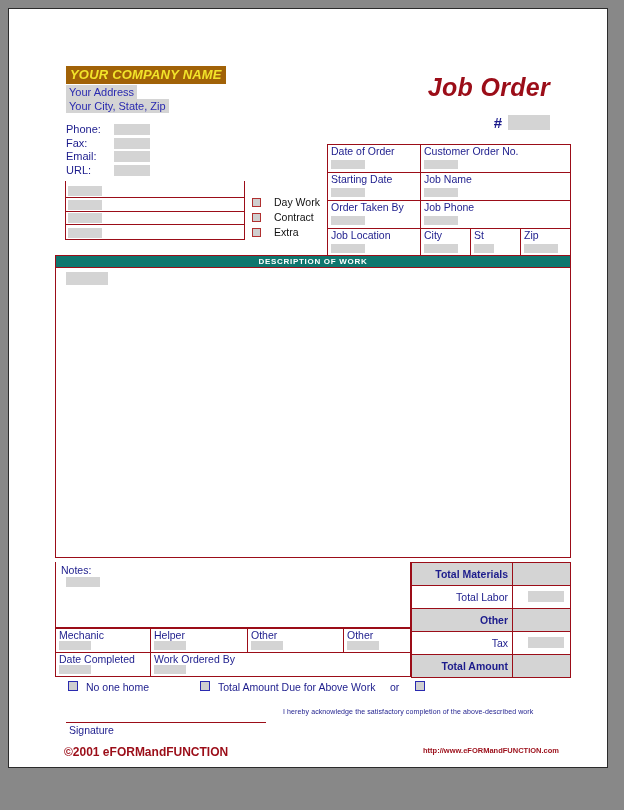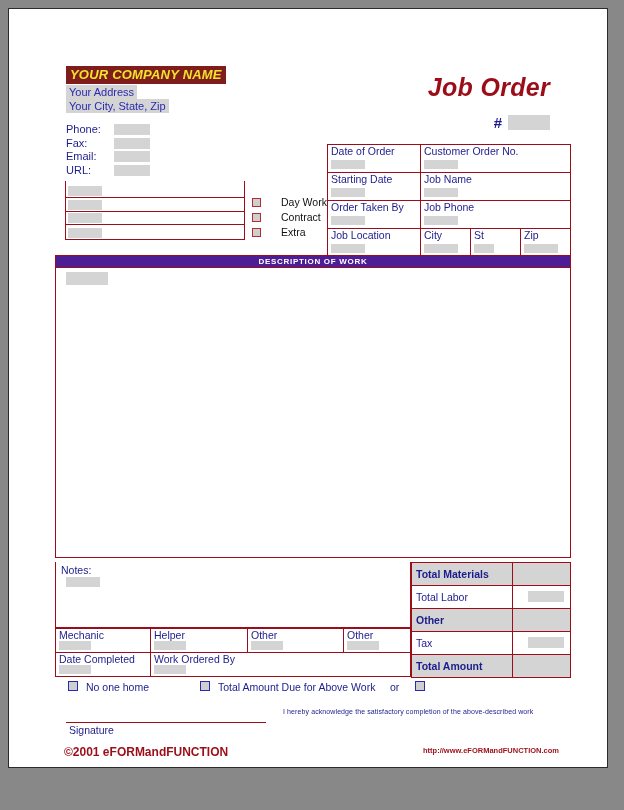--- a/index.html
+++ b/index.html
@@ -37,21 +37,21 @@
     background-color: #d4d4d4;
     background-image:
       radial-gradient(circle at 1px 1px, #ffffff 0.5px, transparent 0.6px),
       radial-gradient(circle at 3px 4px, #bdbdcc 0.5px, transparent 0.6px);
     background-size: 4px 5px, 5px 6px;
   }
   
   .company-name {
     position: absolute;
     left: 57px; top: 57px;
-    background: #7f1d1d;
+    background: #a16207;
     color: #f2e42a;
     font-weight: bold;
     font-size: 13px;
     letter-spacing: 0.2px;
     padding: 1px 4px 2px 4px;
     font-style: italic;
     white-space: nowrap;
   }
   .addr1, .addr2 {
     position: absolute;
@@ -133,21 +133,21 @@
   
   .worktype {
     position: absolute;
     left: 243px; top: 186px;
     font-size: 10.5px;
     color: #111111;
   }
   .worktype .cbrow {
     display: flex;
     align-items: center;
-    gap: 20px;
+    gap: 13px;
     height: 14px;
     margin-bottom: 1px;
   }
   .cb-red {
     width: 9px; height: 9px;
     border: 1px solid #b03030;
     background-color: #cfcfcf;
     background-image: radial-gradient(circle at 2px 2px, #8888aa 0.6px, transparent 0.7px);
     background-size: 4px 4px;
     box-sizing: border-box;
@@ -181,21 +181,21 @@
   }
   .order-table .cell-label { display: block; line-height: 11px; }
   .order-table .fld { width: 34px; height: 9px; margin-top: 1px; }
 
   
   .dow-banner {
     position: absolute;
     left: 46px; top: 246px;
     width: 516px;
     height: 13px;
-    background: #4c1d95;
+    background: #0f766e;
     border: 1px solid #9b0d18;
     box-sizing: border-box;
     color: #ffffff;
     font-size: 8px;
     font-weight: bold;
     letter-spacing: 0.7px;
     text-align: center;
     line-height: 11px;
   }
   .dow-body {
@@ -242,21 +242,21 @@
     border-collapse: collapse;
     table-layout: fixed;
   }
   .totals td {
     border: 1px solid #9b0d18;
     height: 22px;
     padding: 0 4px;
     font-size: 10.5px;
     color: #1c1c8c;
   }
-  .totals td.lbl { font-weight: normal; margin-left: 24px; }
+  .totals td.lbl { text-align: right; font-weight: normal; margin-left: 24px; }
   .totals tr.em td.lbl { font-weight: bold; }
   .totals td.val { position: relative; }
   .totals td.val .fld {
     position: absolute;
     right: 6px; top: 5px;
     width: 36px; height: 11px;
   }
 
   
   .crew {

